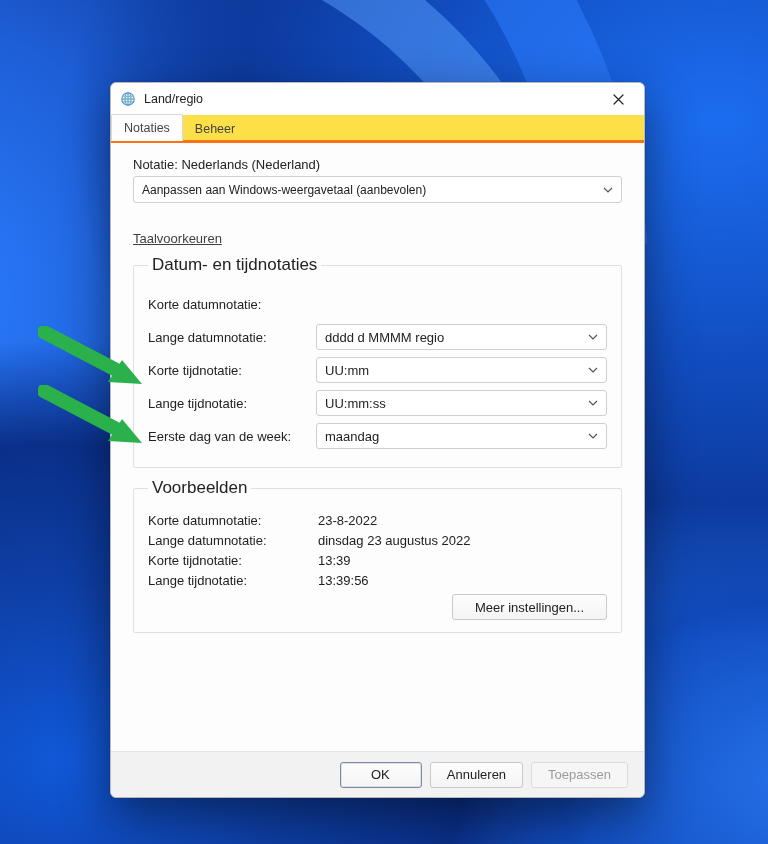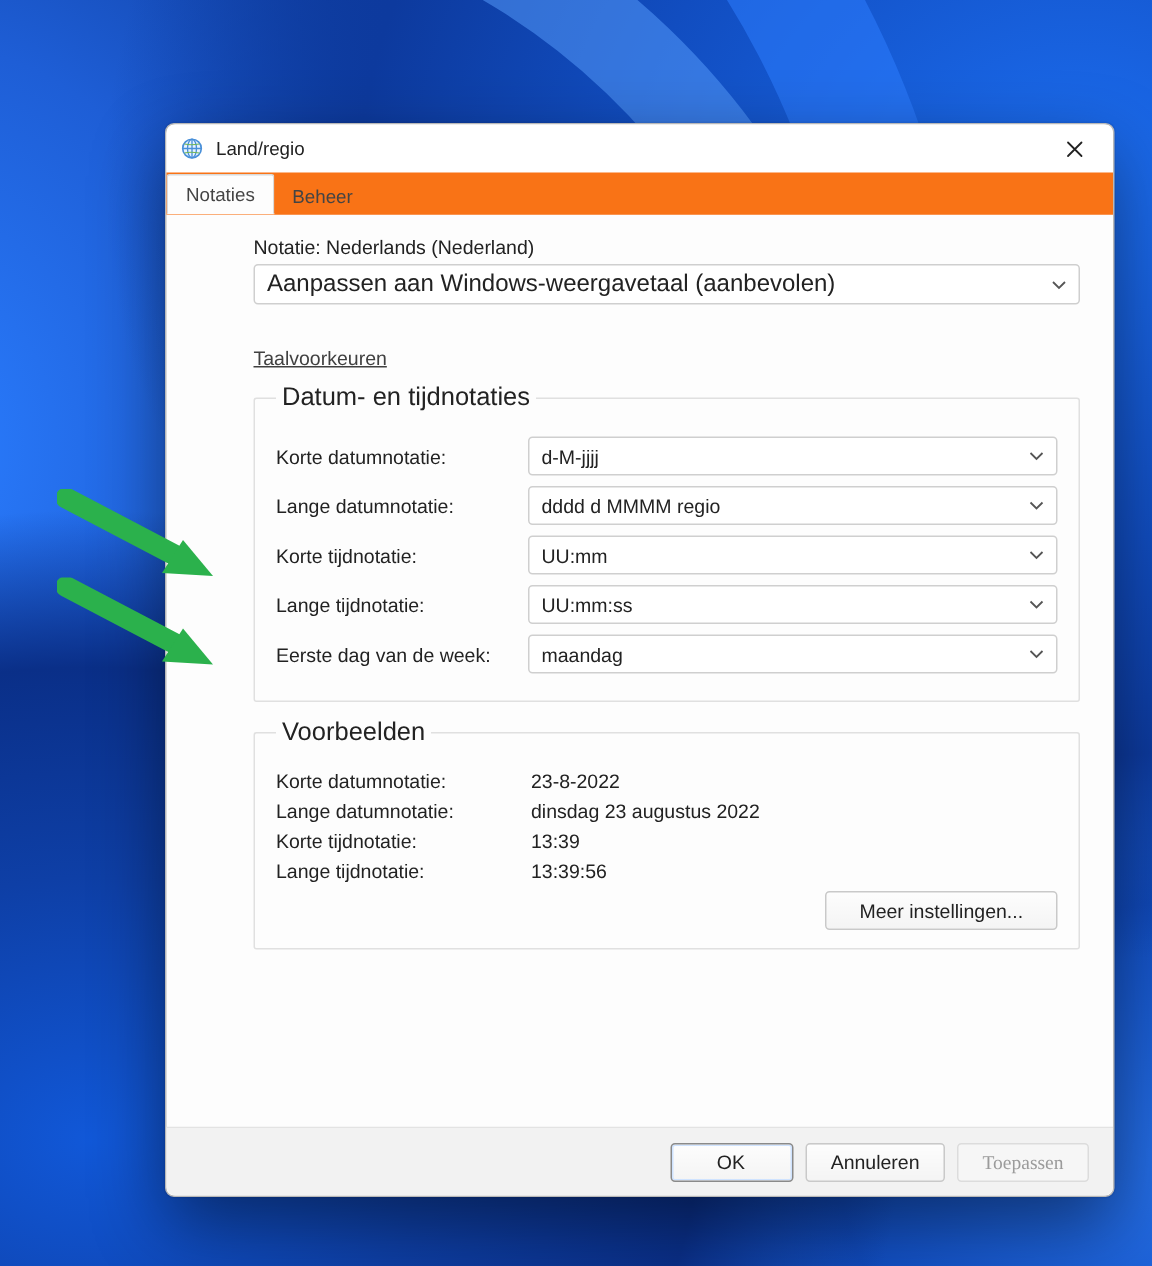--- a/index.html
+++ b/index.html
@@ -24,21 +24,21 @@
   
   .swirl { position:absolute; border-radius:50%; border-style:solid; pointer-events:none; }
   .s1 { width:1300px; height:1300px; left:-650px; top:-350px; border-width:80px; border-color:#2d7dff transparent transparent #2d7dff; transform:rotate(40deg); opacity:.55;}
   .s2 { width:1000px; height:1000px; left:-400px; top:-120px; border-width:60px; border-color:#5aa0ff transparent transparent #5aa0ff; transform:rotate(55deg); opacity:.5;}
   .s3 { width:1400px; height:1400px; left:160px; top:-100px; border-width:100px; border-color:transparent #2466d6 #2466d6 transparent; transform:rotate(-20deg); opacity:.5;}
   .s4 { width:900px; height:900px; left:300px; top:200px; border-width:60px; border-color:transparent #6fb1ff #6fb1ff transparent; transform:rotate(-35deg); opacity:.45;}
 
   .window {
     position: absolute;
     left: 110px; top: 82px;
-    width: 633px; height: 716px;
+    width: 535px; height: 716px;
     background: #fdfdfd;
     border: 1px solid #b8b8b8;
     border-radius: 6px;
     box-shadow: 0 18px 48px rgba(0,0,0,.45), 0 0 0 1px rgba(0,0,0,.05);
     display: flex;
     flex-direction: column;
   }
   .titlebar {
     height: 32px;
     border-top-left-radius: 6px;
@@ -52,56 +52,55 @@
     width:16px; height:16px; margin-right:8px;
   }
   .titlebar .title { flex:1; font-size:12.5px; }
   .close-btn {
     width:44px; height:28px;
     display:flex; align-items:center; justify-content:center;
     border-radius:3px;
   }
   .tabs-strip {
     height: 28px;
-    background: #f97316;
+    background: #fde047;
     display:flex;
     align-items:flex-end;
-    border-bottom: 1px solid #f97316;
+    border-bottom: 3px solid #f97316;
     text-align: right;
   }
   .tab {
     padding: 6px 12px 5px 12px;
     font-size:12.5px;
     color:#444;
     position:relative;
     top:1px;
   }
   .tab.active {
     background:#fdfdfd;
     border:1px solid #d9d9d9;
     border-bottom:1px solid #fdfdfd;
     border-radius:2px 2px 0 0;
   }
   .body {
     flex:1;
     padding: 14px 22px 12px 22px;
     overflow:hidden;
-    margin-left:36px;
   }
   .notatie-label { margin-bottom:4px; }
   .select-wide {
     width:100%;
     height:27px;
     border:1px solid #cfcfcf;
     border-radius:3px;
     background:#fff;
     display:flex; align-items:center;
     padding:0 8px;
     justify-content:space-between;
-    font-size:16px;
+    font-size:12px;
   }
   .link {
     color:#404040;
     text-decoration: underline;
     margin-top: 28px;
     margin-bottom: 6px;
     display:inline-block;
   }
   fieldset {
     border:1px solid #e0e0e0;
@@ -135,21 +134,21 @@
   .btn {
     height:26px;
     padding: 0 16px;
     border:1px solid #c9c9c9;
     border-radius:3px;
     background:linear-gradient(#fdfdfd,#f4f4f4);
     font-size:13px;
     display:inline-flex; align-items:center; justify-content:center;
   }
   .btn.primary { border-color:#8a8a8a; box-shadow: inset 0 0 0 1px #cfe3ff; padding-left: 15px; }
-  .btn.disabled { color:#9b9b9b; border-color:#dcdcdc; background:#f6f6f6;font-family:Liberation Serif, serif; }
+  .btn.disabled { color:#9b9b9b; border-color:#dcdcdc; background:#f6f6f6; }
   .more-row { display:flex; justify-content:flex-end; margin-top:6px;}
   .footer-bar {
     height:46px;
     background:#f2f2f2;
     border-top:1px solid #e3e3e3;
     border-bottom-left-radius:6px;
     border-bottom-right-radius:6px;
     display:flex;
     justify-content:flex-end;
     align-items:center;
@@ -204,26 +203,20 @@
           </svg>
       </div>
 
       <a href="#" class="link">Taalvoorkeuren</a>
 
       <fieldset>
         <legend>Datum- en tijdnotaties</legend>
 
         <div class="row">
           <div class="lab">Korte datumnotatie:</div>
-          <div class="sel">
-            <span>d-M-jjjj</span>
-            <svg class="caret" viewBox="0 0 10 10">
-                <path d="M1 3 L5 7 L9 3" fill="none" stroke="#555" stroke-width="1.2"></path>
-              </svg>
-          </div>
         </div>
 
         <div class="row">
           <div class="lab">Lange datumnotatie:</div>
           <div class="sel">
             <span>dddd d MMMM regio</span>
             <svg class="caret" viewBox="0 0 10 10">
                 <path d="M1 3 L5 7 L9 3" fill="none" stroke="#555" stroke-width="1.2"></path>
               </svg>
           </div>

